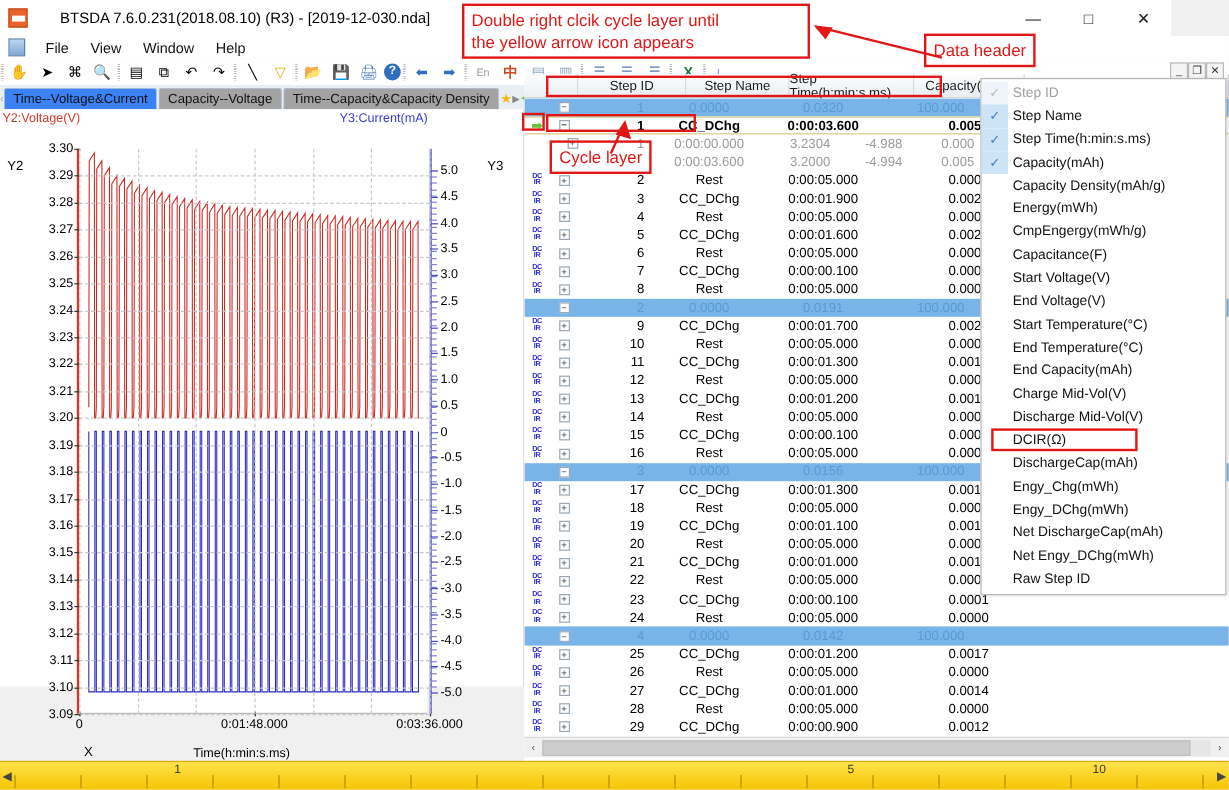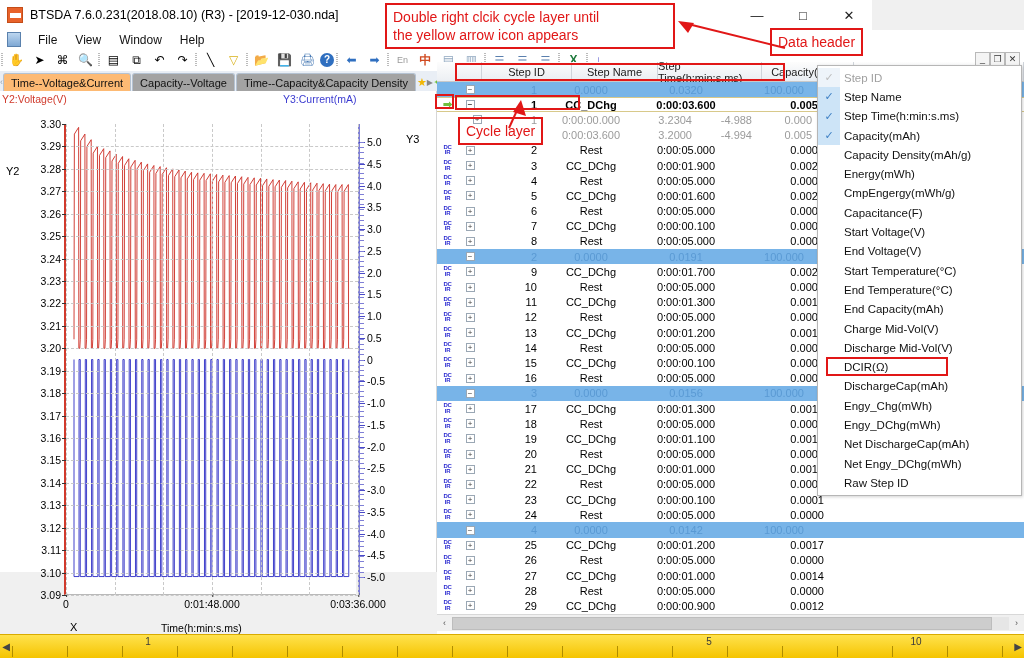--- a/index.html
+++ b/index.html
@@ -5,22 +5,22 @@
   * { box-sizing: border-box; }
   html, body { margin:0; padding:0; }
   body {
     width:1024px; height:658px; overflow:hidden;
     font-family:"Liberation Sans", sans-serif;
     font-size:11px; color:#000; background:#f0f0f0;
     position:relative;
   }
   
   #titlebar{
-    position:absolute; left:0; top:0; width:872px; height:30px;
-    background:#ffffff; display:flex; align-items:center;
+    position:absolute; left:0; top:0; width:976px; height:30px;
+    background:#ffffff; display:flex; align-items:center;gap:20px;
   }
   #app-icon{
     width:16px;height:16px;margin-left:7px;margin-right:7px;
     background:#e8622a;border:1px solid #c44c18;position:relative;flex:none;
   }
   #app-icon:after{
     content:"";position:absolute;left:2px;top:5px;width:11px;height:5px;
     background:#fff;
   }
   #title-text{ font-size:12.5px; color:#000; white-space:nowrap; }
@@ -64,30 +64,30 @@
   #tabstrip{
     position:absolute;left:0;top:71px;width:440px;height:20px;
     background:#e9eef5;display:flex;align-items:flex-end;
   }
   #tab-scroll-left{ width:12px;height:18px;display:flex;align-items:center;justify-content:center;color:#9aa4b0;font-size:9px;}
   .tab{
     height:18px;padding:0 7px;display:flex;align-items:center;
     font-size:11px;color:#111;border:1px solid #b4c2d2;border-bottom:none;
     border-radius:3px 3px 0 0;background:#a3a3a3;margin-right:1px;white-space:nowrap;
   }
-  .tab.active{ background:#fdba74; }
+  .tab.active{ background:#3b82f6; }
   .tabicon{ width:15px;height:18px;display:flex;align-items:center;justify-content:center;font-size:11px; }
   
   #chart-panel{
     position:absolute;left:0;top:91px;width:437px;height:481px;
     background:#ffffff;border-right:1px solid #d6d6d6;
   }
   #y2-title{ position:absolute;left:2px;top:2px;font-size:10.5px;color:#d03a2c; }
   #y3-title{ position:absolute;left:283px;top:2px;font-size:10.5px;color:#3b3bd0; }
-  #y2-letter{ position:absolute;left:6px;top:42px;font-size:11px;color:#000;margin-top:32px; }
+  #y2-letter{ position:absolute;left:6px;top:42px;font-size:11px;color:#000; }
   #y3-letter{ position:absolute;left:406px;top:42px;font-size:11px;color:#000; }
   #x-letter{ position:absolute;left:70px;top:530px;font-size:11px;color:#000; }
   #x-title{ position:absolute;left:161px;top:531px;font-size:10.5px;color:#000; }
   #plot{
     position:absolute;left:64px;top:33px;width:292px;height:471px;
     border-left:2px solid #d03a2c;border-bottom:1px solid #b9b9b9;
     background:#ffffff;
   }
   #plot-inner{ position:absolute;left:0;top:0;width:292px;height:471px;overflow:hidden; }
   .ytick{

